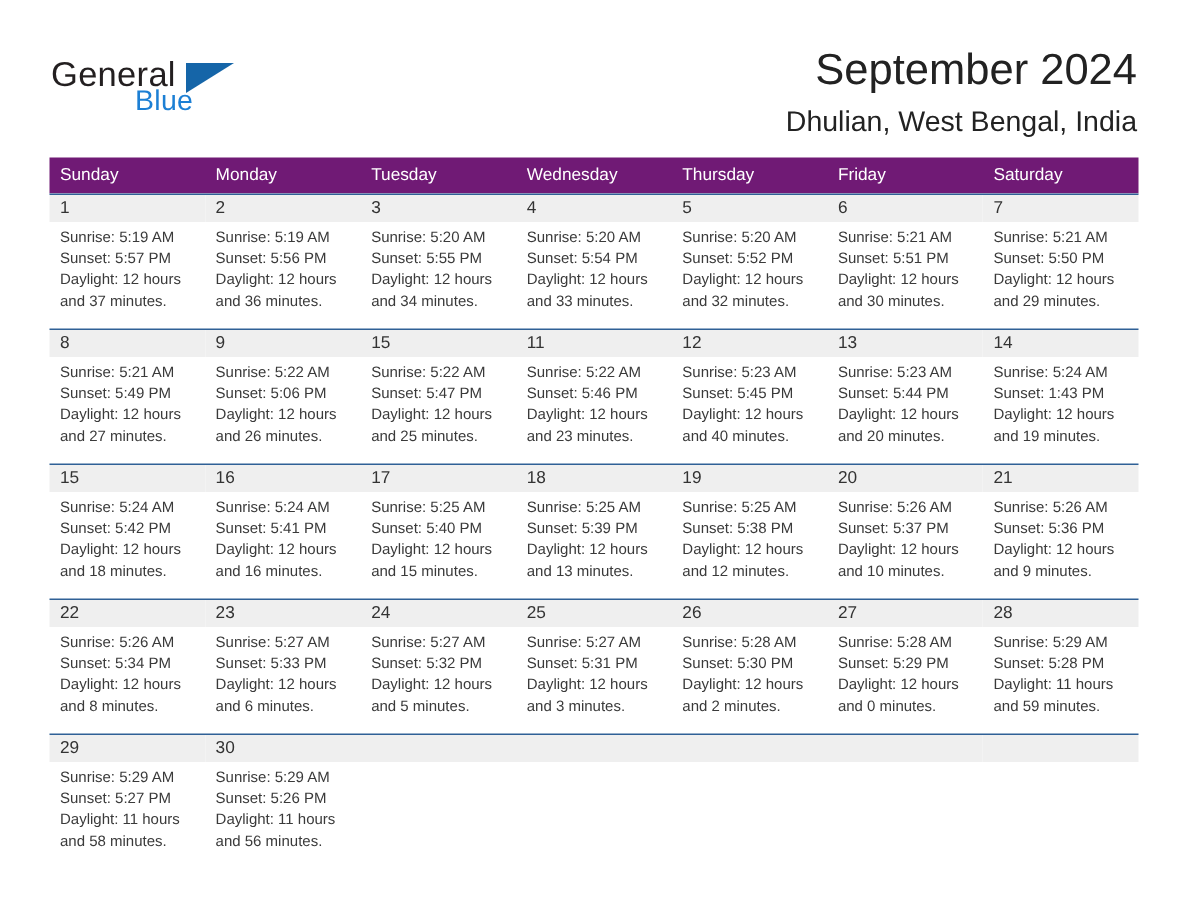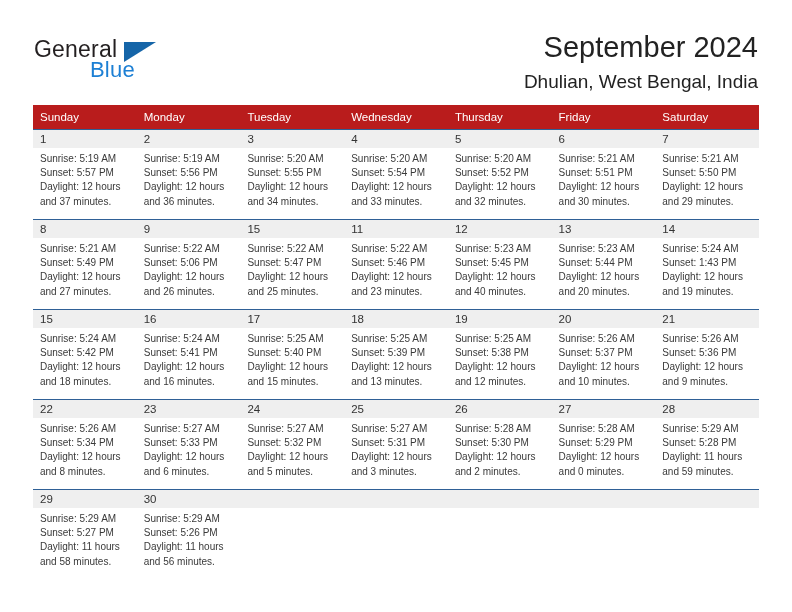--- a/index.html
+++ b/index.html
@@ -42,21 +42,21 @@
     top: 0;
     font-size: 23px;
     letter-spacing: 0.2px;
     color: #231f20;
     font-family: "Liberation Sans", sans-serif;
   }
   .logo-blue {
     position: absolute;
     left: 56px;
     top: 21px;
-    font-size: 22px;
+    font-size: 19px;
     letter-spacing: 0.2px;
     color: #1c7fd4;
     font-family: "Liberation Sans", sans-serif;
   }
   .logo-tri {
     position: absolute;
     left: 90px;
     top: 6px;
     width: 0;
     height: 0;
@@ -87,21 +87,21 @@
 
   
   .calendar {
     position: absolute;
     left: 33px;
     top: 105px;
     width: 726px;
   }
   .weekdays {
     display: flex;
-    background: #b91c1c;
+    background: #701a75;
   }
   .weekday {
     flex: 1 1 0;
     box-sizing: border-box;
     padding: 5px 0 5px 7px;
     font-size: 11.5px;
     color: #ffffff;
     line-height: 14px;
   }
   .week {

